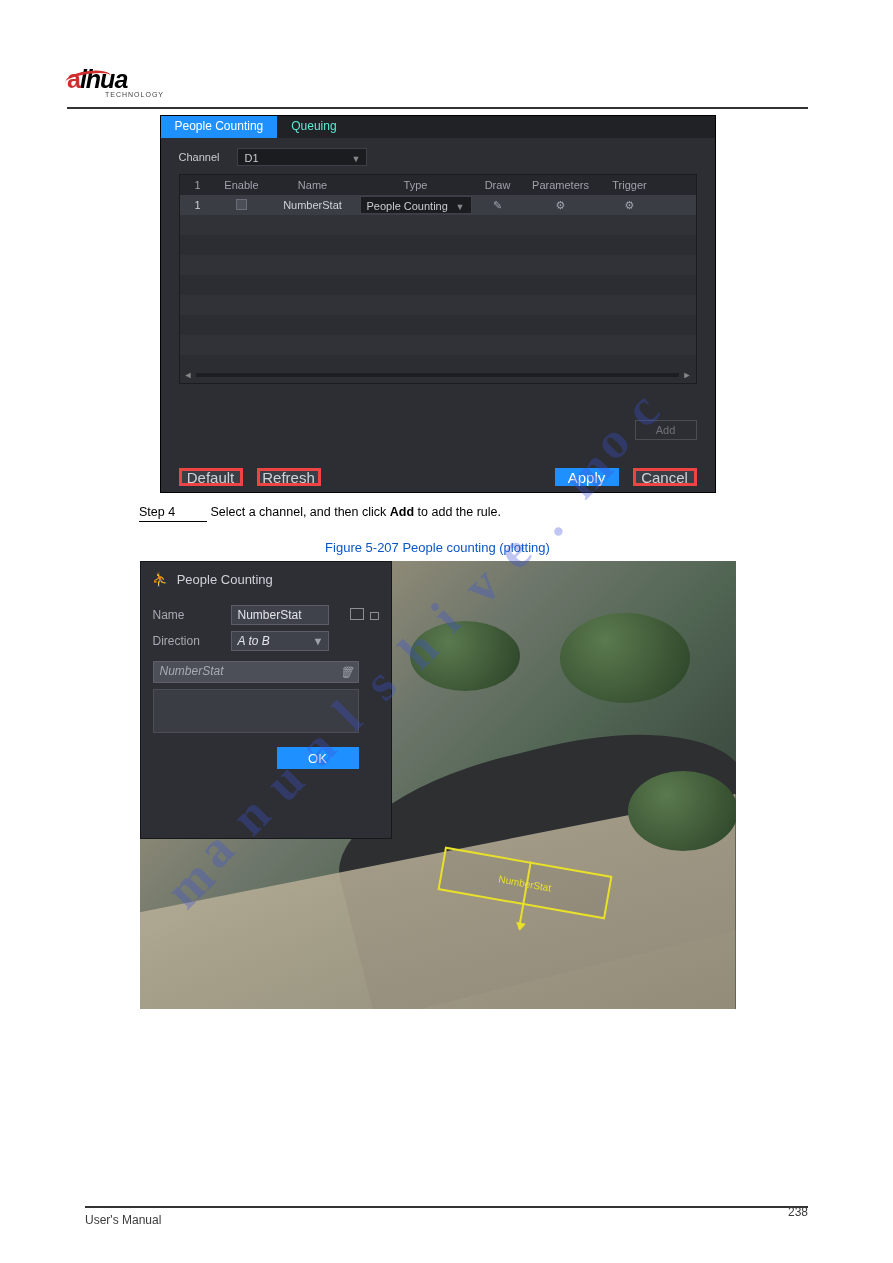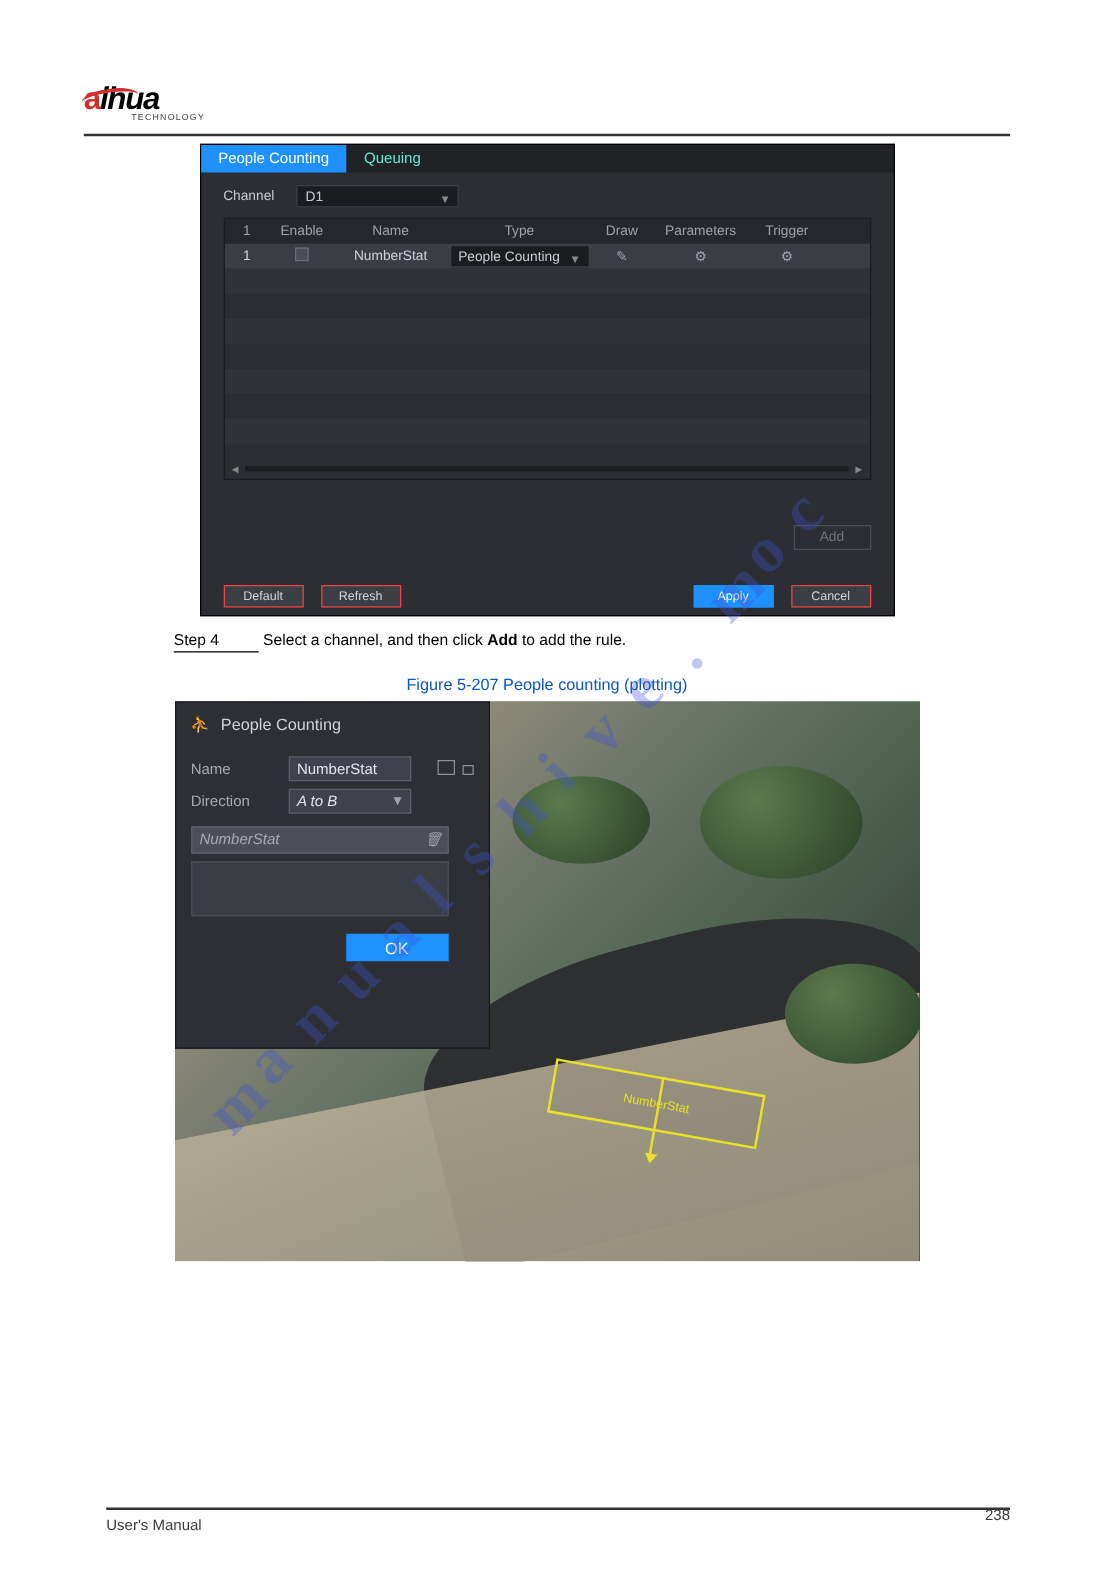--- a/index.html
+++ b/index.html
@@ -79,21 +79,21 @@
   }
   .hscroll .track { flex:1; height:4px; background:#1c1e22; margin:0 4px; position:relative;}
   .add-btn {
     position:absolute; right:18px; bottom:52px; width:62px; height:20px;
     border:1px solid #4a4d54; background:#2c2e33; color:#6f727a;
     display:flex;align-items:center;justify-content:center;font-size:11px;
   }
   .btn-row { position:absolute; bottom:6px; left:18px; right:18px; display:flex; gap:14px; }
   .btn {
     width:64px; height:18px; display:flex;align-items:center;justify-content:center;
-    background:#3b3e45; border:1px solid #ef4444; color:#d1d3da; font-size:10px;
+    background:#3b3e45; border:3px solid #ef4444; color:#d1d3da; font-size:15px;
   }
   .btn.primary { background:#1e90ff; border-color:#1e90ff; color:#fff;}
   .gap-flex { flex:1; }
 
   
   .steps { margin-top: 6px; margin-left: 72px; margin-right: 72px; font-size: 12.5px; }
   .step-line {
     border-bottom: 1px solid #000; display:inline-block; padding: 2px 6px 2px 0;
   }
   .step-line.short { width: 68px;}

